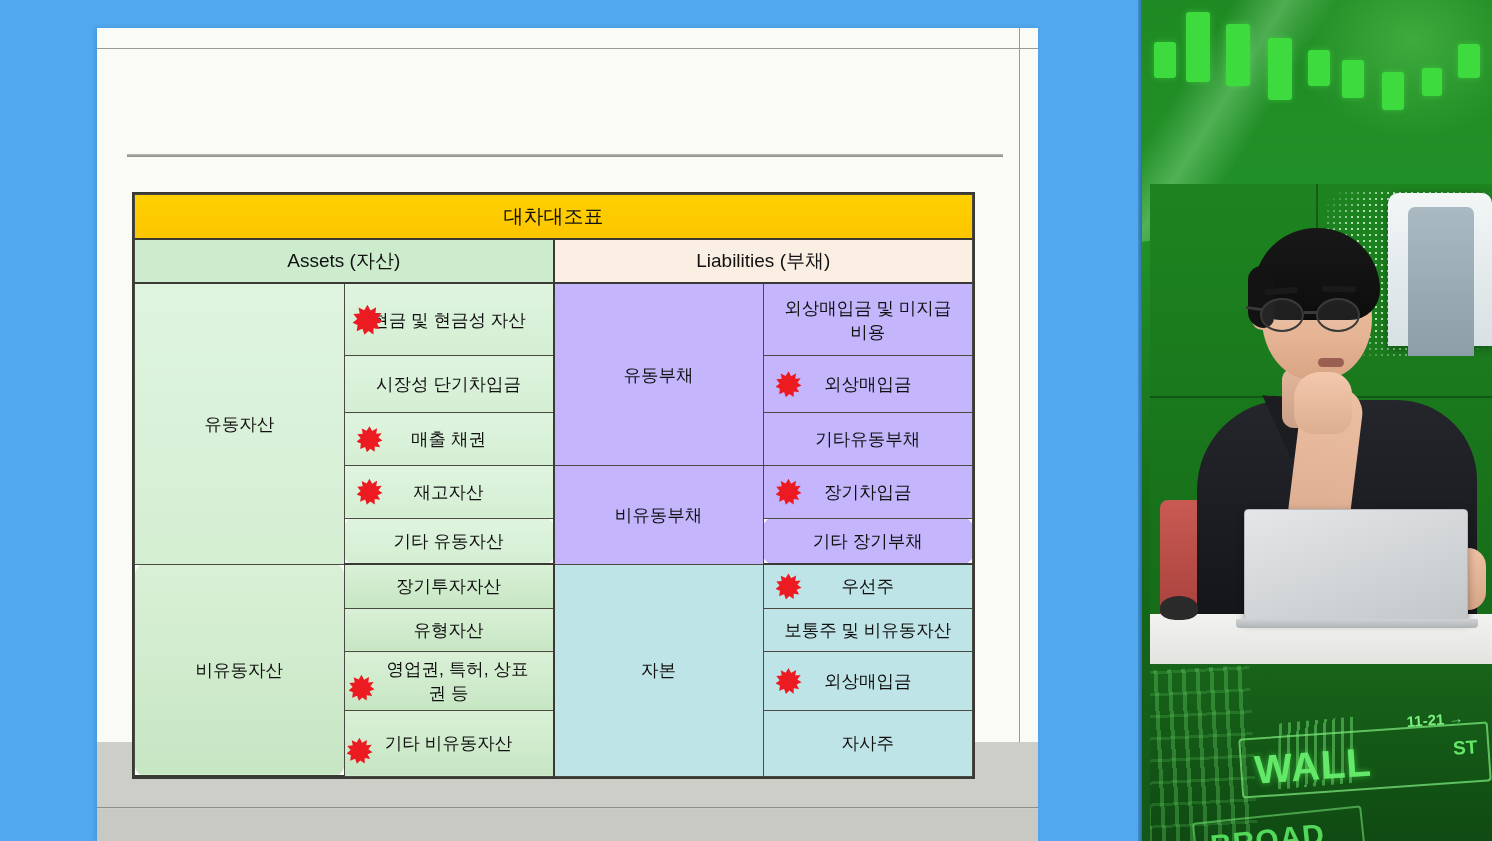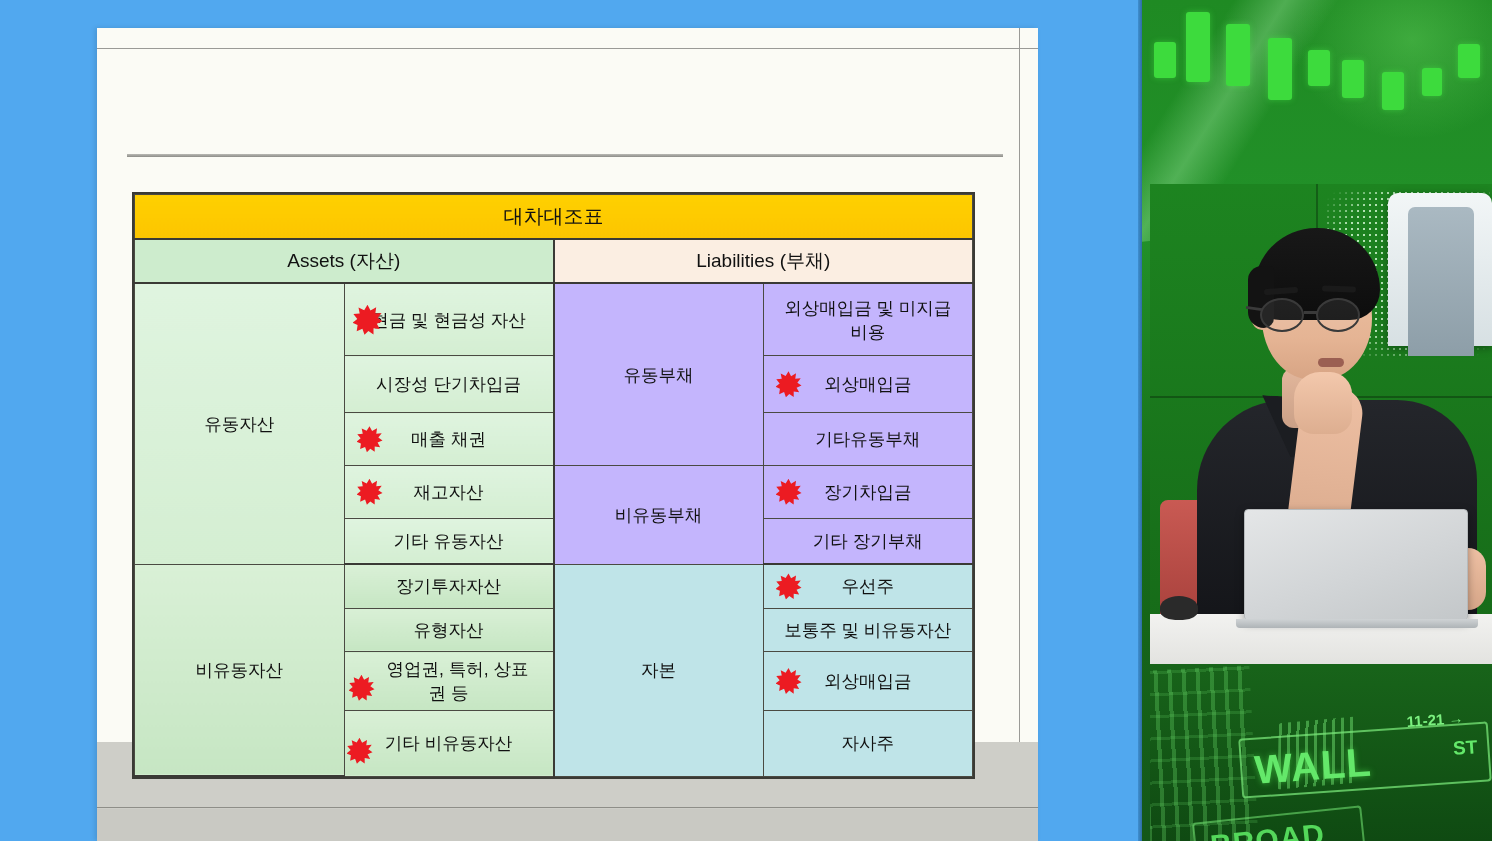--- a/index.html
+++ b/index.html
@@ -102,21 +102,21 @@
   
   .sec-asset     { background: linear-gradient(180deg,#dff4df,#d4eed2); }
   .sec-asset-nc  { background: linear-gradient(180deg,#d9f0d6,#c6e6c3); }
   .sec-liab      { background: #c4b5fd; }
   .sec-equity    { background: #bfe4e8; }
 
   .grp { font-size: 17.5px; }
 
   
   .mid-split { border-left: 2px solid #3a3a35 !important; margin-top: 32px; }
-  .grp-split { border-bottom: 2px solid #3a3a35 !important; }
+  .grp-split { border-bottom: 2px solid #3a3a35 !important; border-radius: 10px; }
 
   
   .burst {
     position: absolute; left: 12px; top: 50%;
     width: 26px; height: 26px; transform: translateY(-50%);
     background: #ec1b22;
     clip-path: polygon(50% 0%, 60% 19%, 79% 8%, 76% 29%, 97% 27%, 84% 44%,
                        100% 55%, 81% 63%, 91% 81%, 70% 78%, 70% 99%,
                        53% 87%, 40% 100%, 33% 80%, 14% 88%, 17% 67%,
                        0% 60%, 16% 47%, 3% 31%, 24% 29%, 20% 9%, 39% 18%);

